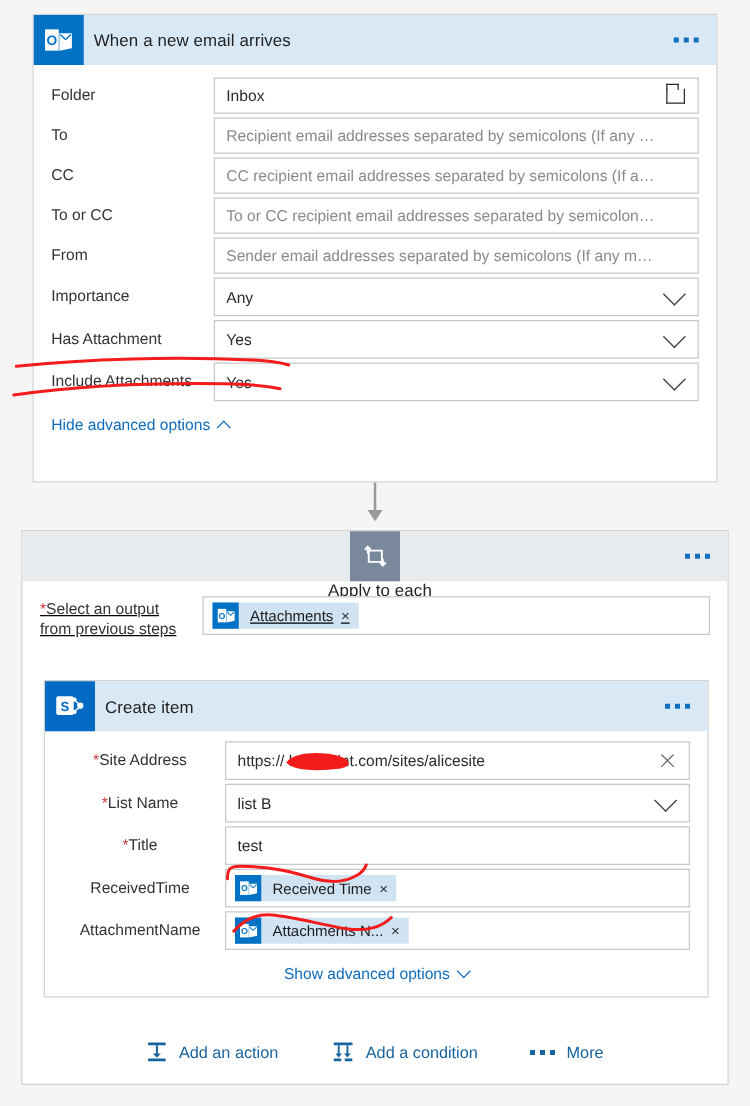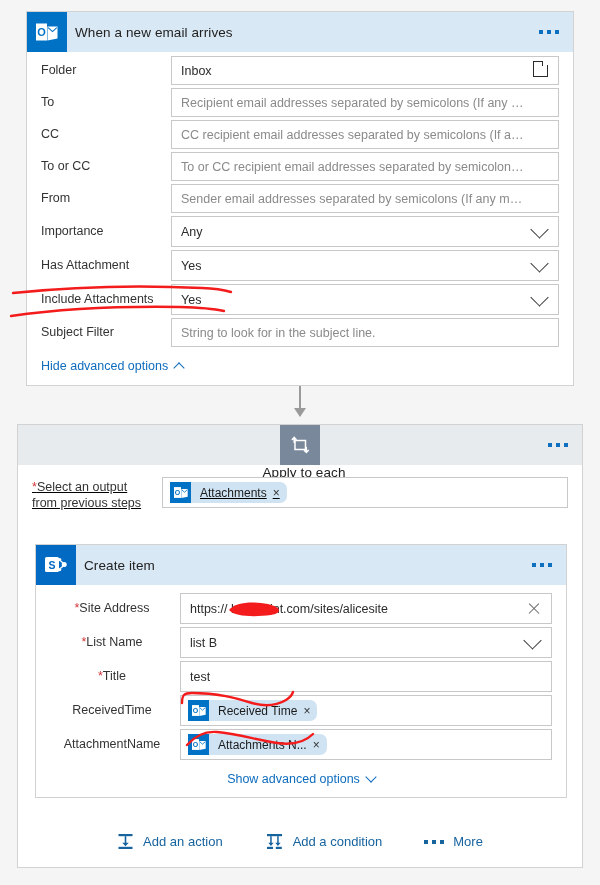--- a/index.html
+++ b/index.html
@@ -51,21 +51,21 @@
     transform: translateY(-50%);
     display: flex; gap: 4px;
   }
   .hdr-dots i {
     display: block;
     width: 4px; height: 4px;
     background: #1070c0;
   }
 
   
-  .form { padding: 4px 14px 4px 14px; }
+  .form { padding: 10px 14px 4px 14px; }
   .row {
     display: flex;
     align-items: center;
     min-height: 29px;
     margin-bottom: 3px;
   }
   .row-label {
     width: 130px;
     flex: 0 0 130px;
     font-size: 12.5px;
@@ -146,21 +146,20 @@
   }
 
   
   .field.token-field { padding: 0 9px 0 7px; }
   .token {
     display: inline-flex;
     align-items: center;
     height: 21px;
     background: #cfe3f3;
     padding-right: 7px;
-    border-radius: 7px;
   }
   .token .tok-ico {
     width: 21px; height: 21px;
     flex: 0 0 21px;
     background: #0072c6;
     display: flex; align-items: center; justify-content: center;
   }
   .token .tok-label {
     font-size: 12px;
     color: #1b1b1b;
@@ -325,26 +324,20 @@
       
       <div class="row">
         <div class="row-label">Include Attachments</div>
         <div class="field tall">
           <span class="val">Yes</span>
           <span class="chev"></span>
         </div>
       </div>
 
       
-      <div class="row">
-        <div class="row-label">Subject Filter</div>
-        <div class="field">
-          <span class="ph">String to look for in the subject line.</span>
-        </div>
-      </div>
 
       <a class="adv-link">
         <span>Hide advanced options</span>
         <span class="chev-sm up"></span>
       </a>
     </div>
   </div>
 
   <svg class="ann" style="left:10px; top:282px; width:270px; height:40px;">
     <path class="stroke-red" d="M3 11 C 60 5, 130 3, 192 6 C 205 6.5, 214 8, 221 10"></path>

